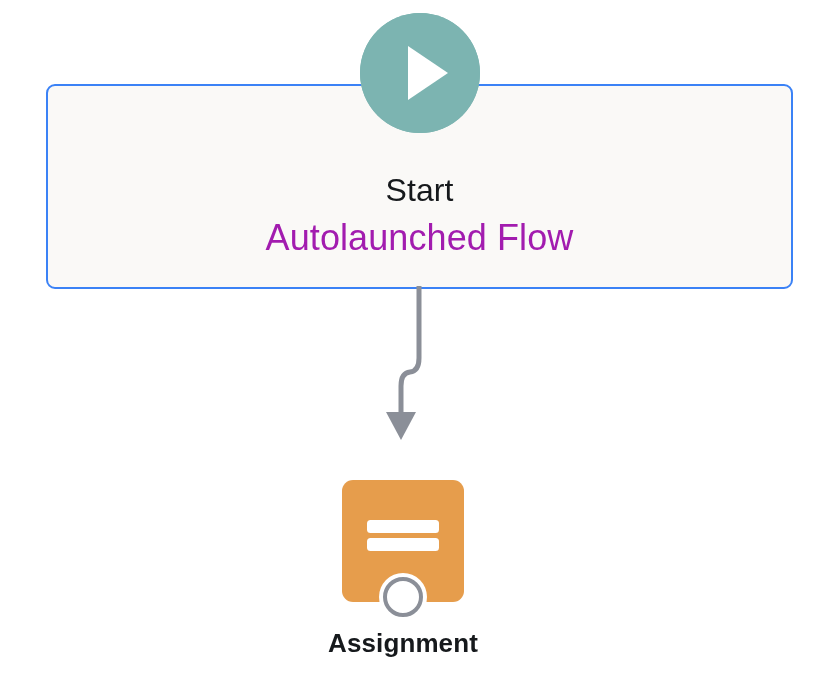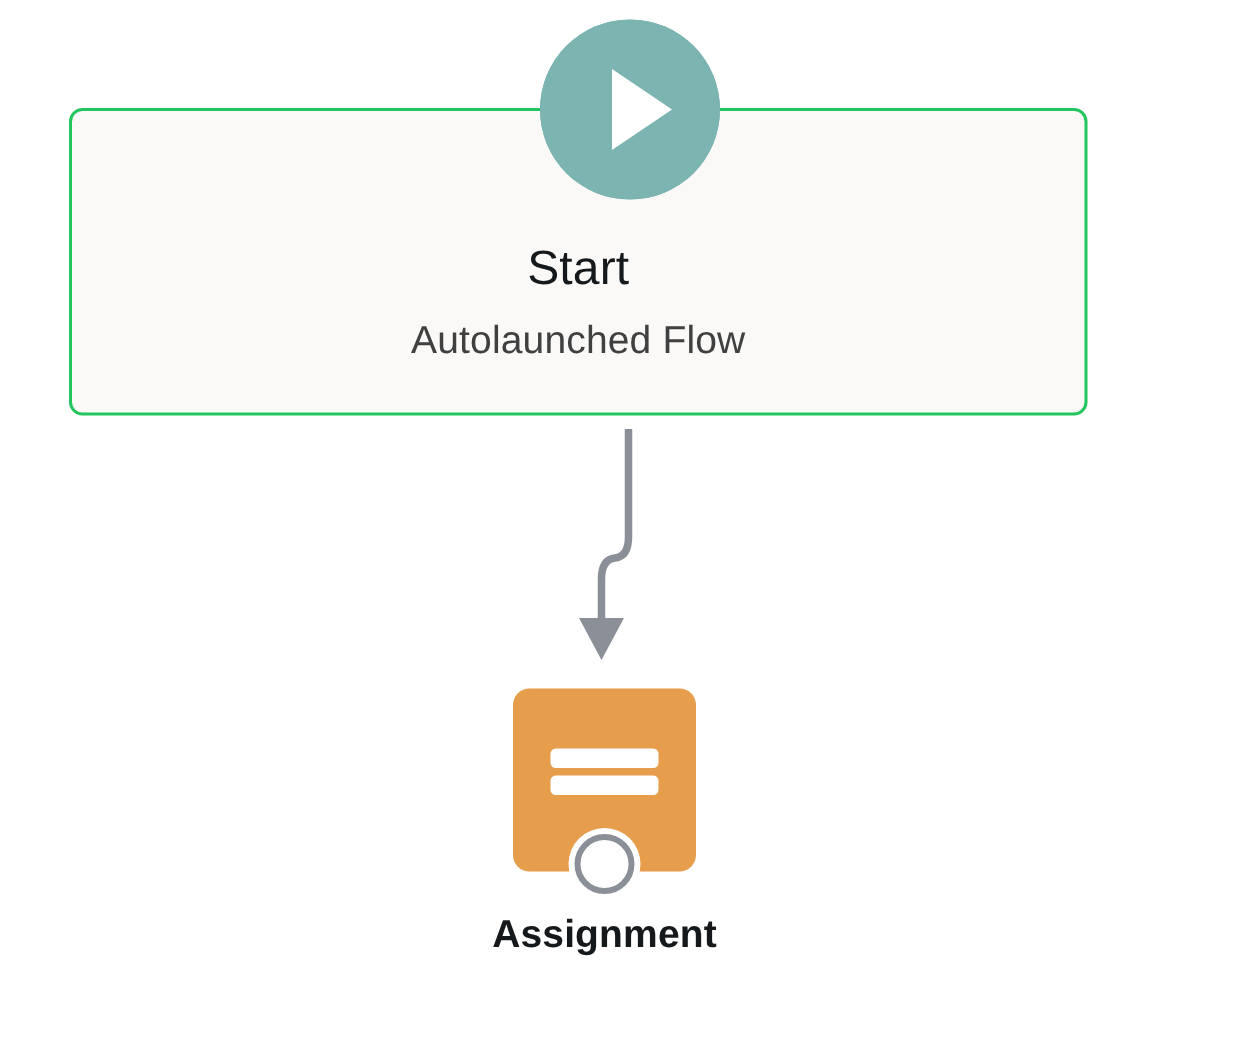--- a/index.html
+++ b/index.html
@@ -21,26 +21,26 @@
     position: absolute;
     inset: 0;
     width: 831px;
     height: 697px;
   }
 
   
   .start-node {
     position: absolute;
     left: 46px;
-    top: 72px;
-    width: 679px;
+    top: 84px;
+    width: 747px;
     height: 205px;
     box-sizing: border-box;
     background: #faf9f7;
-    border: 2px solid #22c55e;
+    border: 2px solid #3b82f6;
     border-radius: 9px;
   }
 
   .start-icon-wrap {
     position: absolute;
     left: 360px;
     top: 13px;
     width: 120px;
     height: 120px;
     z-index: 5;
@@ -64,43 +64,43 @@
     text-align: center;
   }
   .start-title {
     font-size: 32px;
     line-height: 40px;
     color: #16191c;
     font-weight: 400;
     letter-spacing: 0.1px;
   }
   .start-subtitle {
-    font-size: 26px;
+    font-size: 36px;
     line-height: 36px;
-    color: #404040;
+    color: #a21caf;
     font-weight: 400;
     margin-top: 10px;
     letter-spacing: 0.1px;
   }
 
   
   .connector {
     position: absolute;
     left: 380px;
     top: 286px;
     width: 60px;
     height: 160px;
     z-index: 2;
   }
 
   
   .assignment-node {
     position: absolute;
     left: 278px;
-    top: 455px;
+    top: 476px;
     width: 250px;
     z-index: 3;
   }
   .assign-icon-wrap {
     position: relative;
     width: 130px;
     height: 146px;
     margin: 0 auto;
   }
   .assign-icon-wrap svg {

